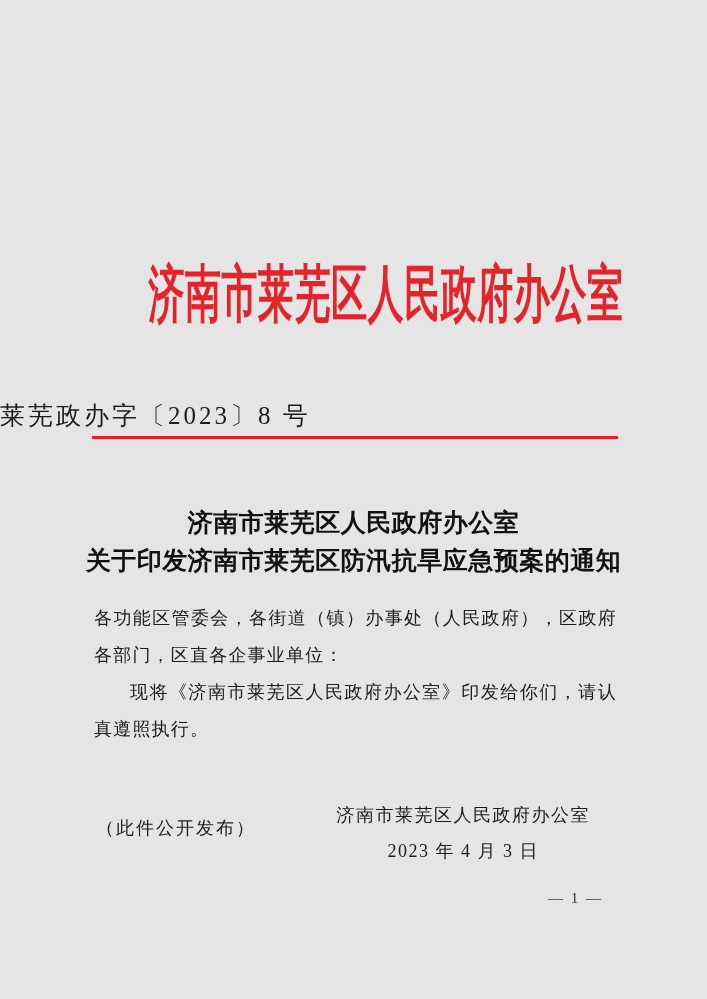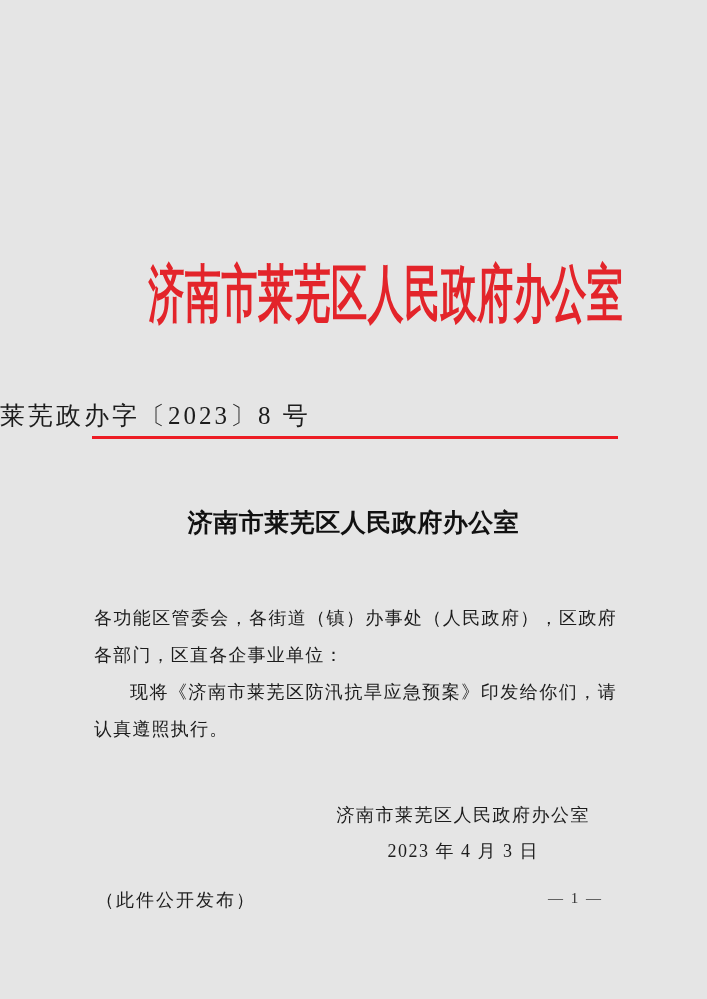--- a/index.html
+++ b/index.html
@@ -84,21 +84,21 @@
     display:flex;
     flex-direction:column;
     align-items:center;
     font-size:18px;
     line-height:36px;
     letter-spacing:1.5px;
     color:var(--ink);
   }
   .release-note{
     position:absolute;
-    top:888px;
+    top:816px;
     left:96px;
     font-size:18px;
     letter-spacing:2px;
     color:var(--ink);
     font-family:Liberation Serif, serif;
   }
   .page-number{
     position:absolute;
     top:890px;
     right:104px;
@@ -114,25 +114,26 @@
 <div class="page">
 
   <div class="masthead">济南市莱芜区人民政府办公室</div>
 
   <div class="doc-number">莱芜政办字〔2023〕8 号</div>
 
   <div class="red-rule"></div>
 
   <div class="notice-title">
     <div>济南市莱芜区人民政府办公室</div>
+    <div>关于印发济南市莱芜区防汛抗旱应急预案的通知</div>
   </div>
 
   <div class="body-block">
     <p>各功能区管委会，各街道（镇）办事处（人民政府），区政府各部门，区直各企事业单位：</p>
-    <p class="indent">现将《济南市莱芜区防汛抗旱应急预案》印发给你们，请认真遵照执行。</p>
+    <p class="indent">现将《济南市莱芜区人民政府办公室》印发给你们，请认真遵照执行。</p>
   </div>
 
   <div class="sign-block">
     <div>济南市莱芜区人民政府办公室</div>
     <div>2023 年 4 月 3 日</div>
   </div>
 
   <div class="release-note">（此件公开发布）</div>
 
   <div class="page-number">— 1 —</div>

